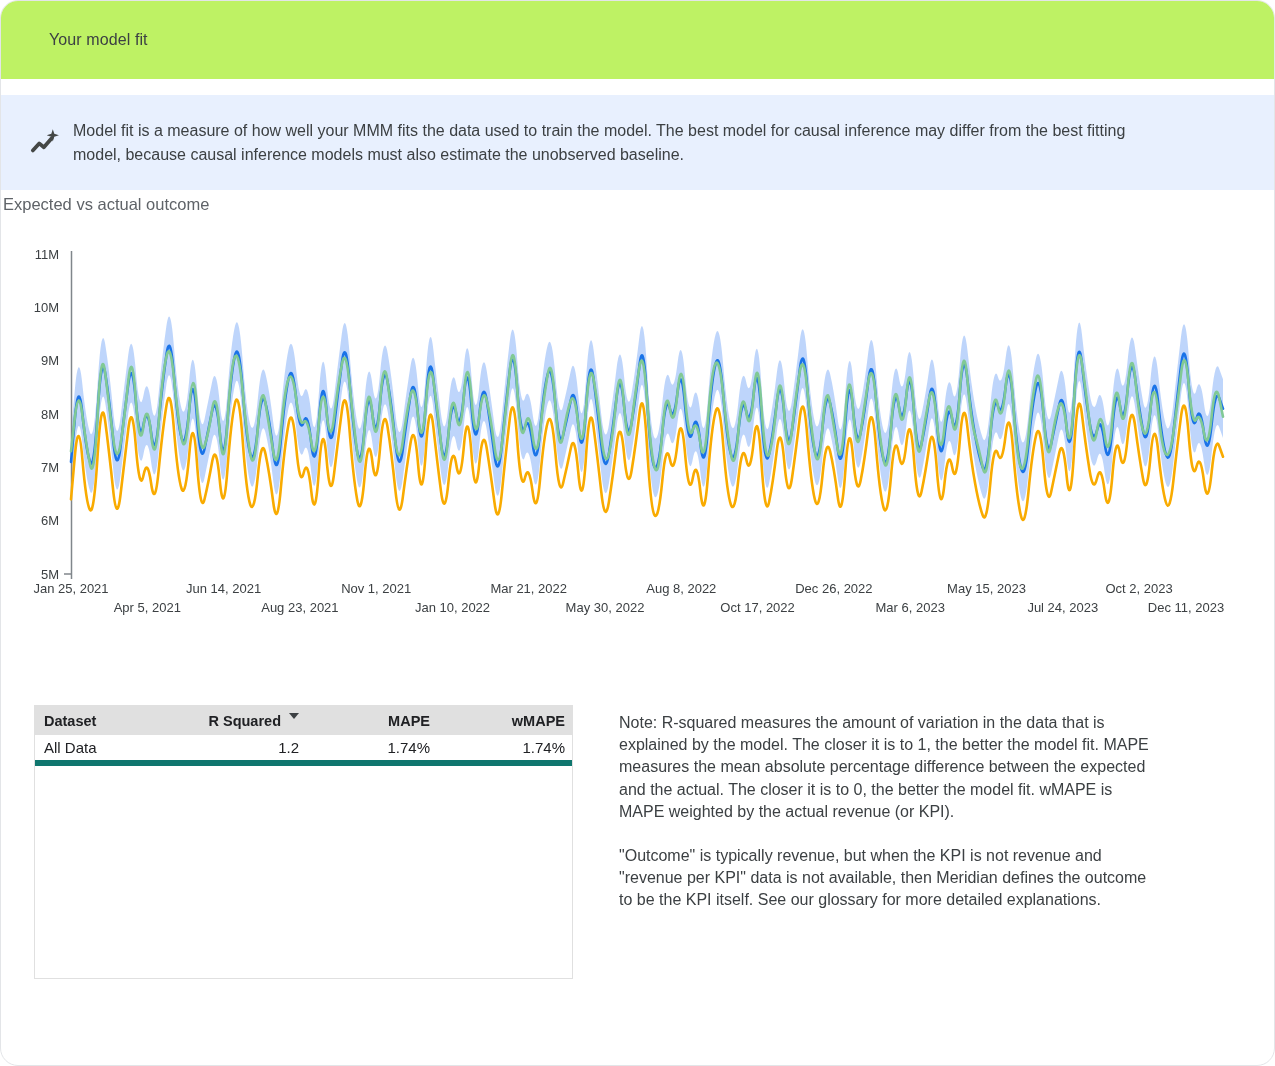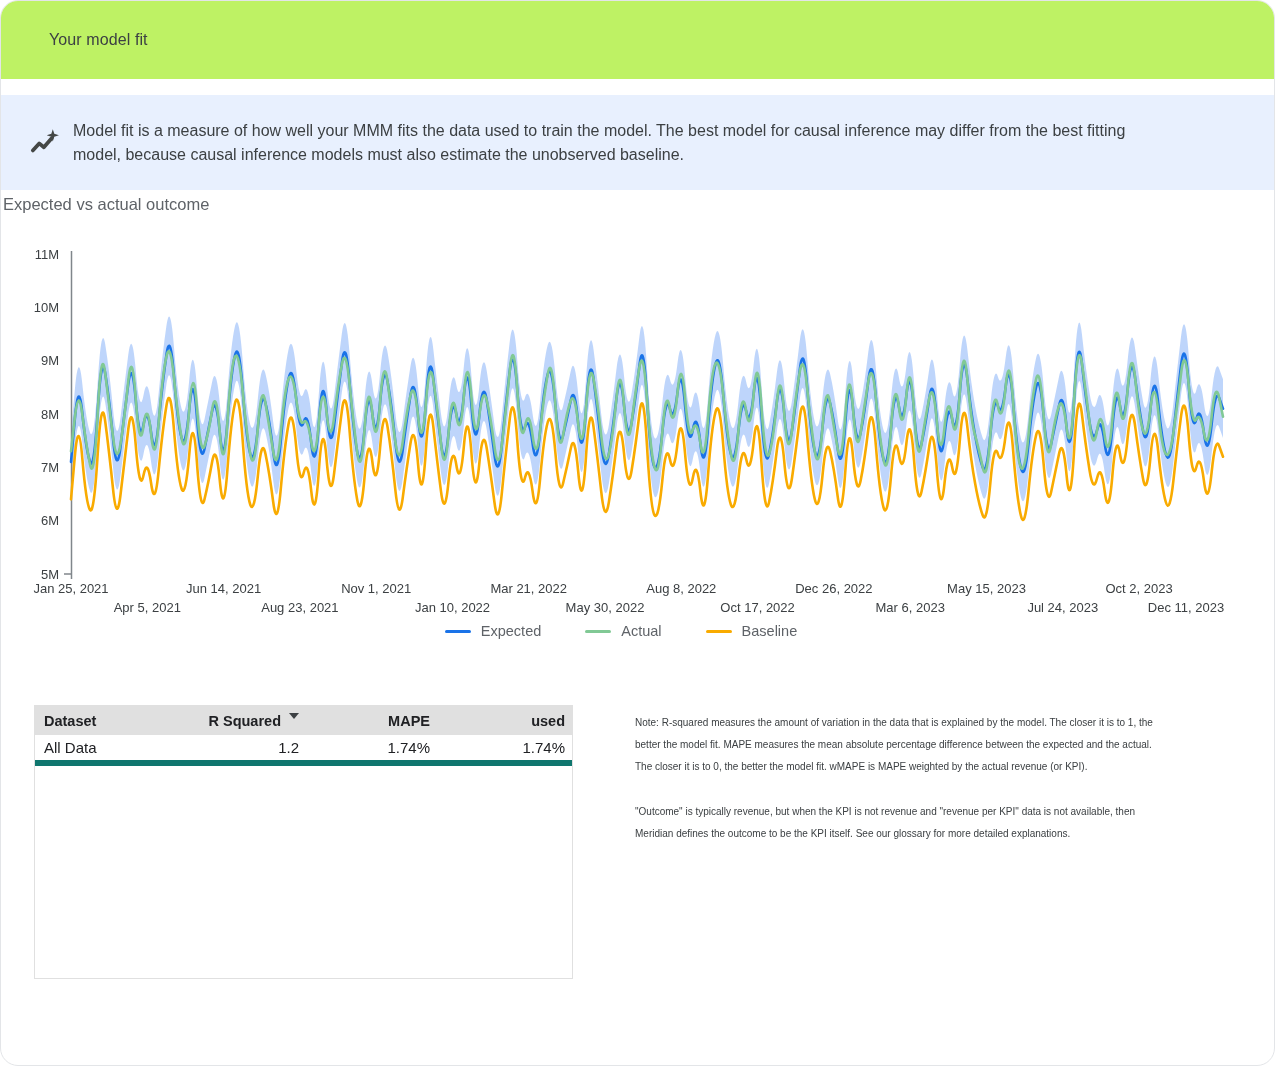--- a/index.html
+++ b/index.html
@@ -70,22 +70,22 @@
   .c3 { width:131px; text-align:right; }
   .c4 { width:135px; text-align:right; padding-right:0; }
   .t-head .c2 { display:flex; justify-content:flex-end; align-items:flex-start; }
   .sort-arrow {
     width:0; height:0; margin-left:8px;
     border-left:5px solid transparent; border-right:5px solid transparent;
     border-top:6px solid #3c4043; display:inline-block;
   }
 
   .note {
-    position:absolute; left:634px; top:711px; width:532px;
-    font-size:10px; line-height:22.2px; color:#3c4043;
+    position:absolute; left:618px; top:711px; width:532px;
+    font-size:16px; line-height:22.2px; color:#3c4043;
   }
   .note p { margin:0; }
   .note p + p { margin-top:22px; }
 </style>
 </head>
 <body>
 
 <div class="card">
 
   <div class="titlebar">
@@ -131,44 +131,30 @@
         <text x="756.6" y="371" text-anchor="middle" class="axis-lab">Oct 17, 2022</text>
         <text x="832.9" y="352" text-anchor="middle" class="axis-lab">Dec 26, 2022</text>
         <text x="909.2" y="371" text-anchor="middle" class="axis-lab">Mar 6, 2023</text>
         <text x="985.5" y="352" text-anchor="middle" class="axis-lab">May 15, 2023</text>
         <text x="1061.8" y="371" text-anchor="middle" class="axis-lab">Jul 24, 2023</text>
         <text x="1138.1" y="352" text-anchor="middle" class="axis-lab">Oct 2, 2023</text>
         <text x="1185.0" y="371" text-anchor="middle" class="axis-lab">Dec 11, 2023</text>
       </svg>
   </div>
 
-  <div class="legend" id="legend">
-      <div class="legend-item">
-        <span class="legend-swatch" style="background: rgb(26, 115, 232);"></span>
-        <span class="legend-label">Expected</span>
-      </div>
-      <div class="legend-item">
-        <span class="legend-swatch" style="background: rgb(129, 201, 149);"></span>
-        <span class="legend-label">Actual</span>
-      </div>
-      <div class="legend-item">
-        <span class="legend-swatch" style="background: rgb(249, 171, 0);"></span>
-        <span class="legend-label">Baseline</span>
-      </div>
-    </div>
 
   <div class="fit-table">
     <div class="t-head">
       <div class="c1">Dataset</div>
       <div class="c2">
         <span>R Squared</span>
         <span class="sort-arrow"></span>
       </div>
       <div class="c3">MAPE</div>
-      <div class="c4">used</div>
+      <div class="c4">wMAPE</div>
     </div>
     <div class="t-row">
       <div class="c1">All Data</div>
       <div class="c2">1.2</div>
       <div class="c3">1.74%</div>
       <div class="c4">1.74%</div>
     </div>
   </div>
 
   <div class="note">

